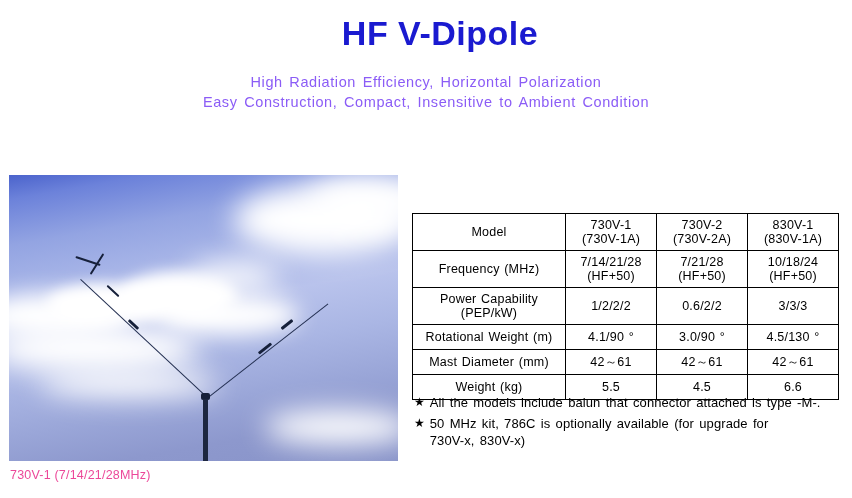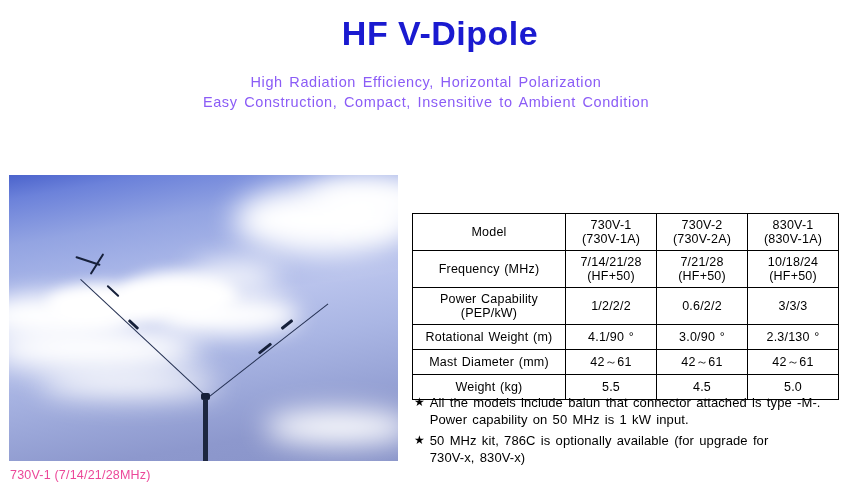--- a/index.html
+++ b/index.html
@@ -263,48 +263,47 @@
         <td class="val">
           <span class="sub">3/3/3</span>
         </td>
       </tr>
 
 
       <tr class="short">
         <td class="label">Rotational  Weight  (m)</td>
         <td class="val">4.1/90 °</td>
         <td class="val">3.0/90 °</td>
-        <td class="val">2.3/130 °</td>
+        <td class="val">4.5/130 °</td>
       </tr>
 
       <tr class="short">
         <td class="label">Mast  Diameter  (mm)</td>
         <td class="val">42～61</td>
         <td class="val">42～61</td>
         <td class="val">42～61</td>
       </tr>
 
       <tr class="short">
         <td class="label">Weight  (kg)</td>
         <td class="val">5.5</td>
         <td class="val">4.5</td>
-        <td class="val">5.0</td>
+        <td class="val">6.6</td>
       </tr>
 
     </tbody>
   </table>
 </div>
 
 <div id="notes">
 
   <div class="note">
     <span class="star">★</span>
     <span class="note-text">
       <span class="cont">All the models include balun that connector attached is type -M-.</span>
-      <span class="cont">Power capability on 50 MHz is 1 kW input.</span>
     </span>
   </div>
 
   <div class="note">
     <span class="star">★</span>
     <span class="note-text">
       <span class="cont">50 MHz kit, 786C is optionally available (for upgrade for</span>
       <span class="cont">730V-x, 830V-x)</span>
     </span>
   </div>

